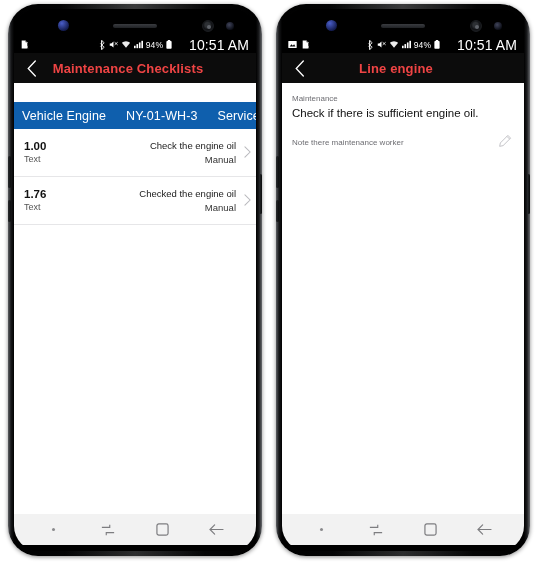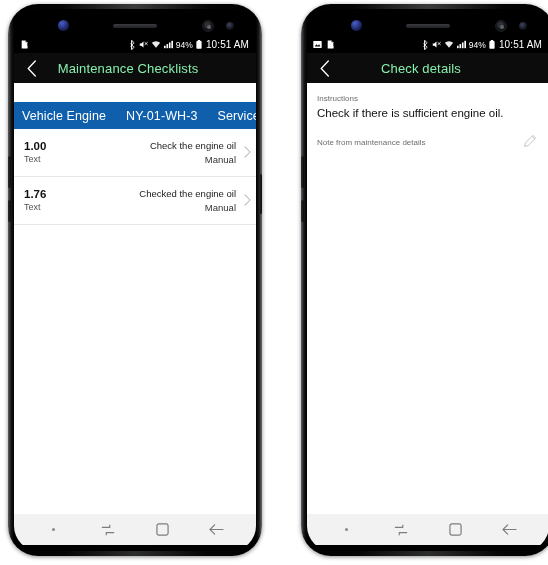--- a/index.html
+++ b/index.html
@@ -10,21 +10,21 @@
     background: #ffffff;
     font-family: "Liberation Sans", sans-serif;
     overflow: hidden;
   }
 
   .stage {
     position: relative;
     width: 548px;
     height: 485px;
     display: flex;
-    gap: 39px;
+    gap: 14px;
     padding: 4px 0 0 8px;
   }
 
   
   .phone {
     position: relative;
     width: 254px;
     height: 552px;
     flex: 0 0 254px;
   }
@@ -120,21 +120,21 @@
     display: flex;
     align-items: center;
     justify-content: space-between;
     padding: 0 7px 0 6px;
     font-size: 9px;
     letter-spacing: .1px;
   }
   .sb-left { display: flex; align-items: center; gap: 4px; }
   .sb-right { display: flex; align-items: center; gap: 3px; font-size: 8.5px; }
   .sb-right .pct { font-size: 8.5px; }
-  .sb-time { font-size: 10px; margin-left: 1px; }
+  .sb-time { font-size: 14px; margin-left: 14px; }
   .sb-ico { display: inline-flex; align-items: center; }
 
   
   .appbar {
     flex: 0 0 30px;
     height: 30px;
     background: #0c0c0c;
     display: flex;
     align-items: center;
     position: relative;
@@ -145,23 +145,23 @@
     display: flex;
     align-items: center;
     justify-content: center;
     margin-left: 3px;
     cursor: pointer;
   }
   .appbar .title {
     position: absolute;
     left: 0; right: 14px;
     text-align: center;
-    color: #86efac;
+    color: #ef4444;
     font-size: 13px;
-    font-weight: 400;
+    font-weight: 700;
     letter-spacing: .15px;
     pointer-events: none;
   }
 
   
   .content {
     flex: 1 1 auto;
     background: #ffffff;
     overflow: hidden;
     position: relative;
@@ -509,33 +509,33 @@
           <span class="sb-time">10:51 AM</span>
         </div>
       </div>
 
       <div class="appbar">
         <div class="back">
           <svg width="12" height="17" viewBox="0 0 12 18">
               <path d="M9.5 1L2 9l7.5 8" stroke="#fff" stroke-width="1.4" fill="none" stroke-linecap="round"></path>
             </svg>
         </div>
-        <div class="title">Check details</div>
+        <div class="title">Line engine</div>
       </div>
 
       <div class="content">
         <div class="detail">
 
           <div class="field">
-            <div class="field-label">Instructions</div>
+            <div class="field-label">Maintenance</div>
             <div class="field-value">Check if there is sufficient engine oil.</div>
           </div>
 
           <div class="field">
-            <div class="field-label">Note from maintenance details</div>
+            <div class="field-label">Note there maintenance worker</div>
             <div class="field-edit">
               <svg width="14" height="14" viewBox="0 0 16 16">
                   <path d="M11.3 1.6l3.1 3.1-8.6 8.6-3.9.8.8-3.9z" stroke="#bcbcc0" stroke-width="1" fill="none"></path>
                   <path d="M10.2 2.7l3.1 3.1" stroke="#bcbcc0" stroke-width="1"></path>
                 </svg>
             </div>
           </div>
 
         </div>
       </div>

